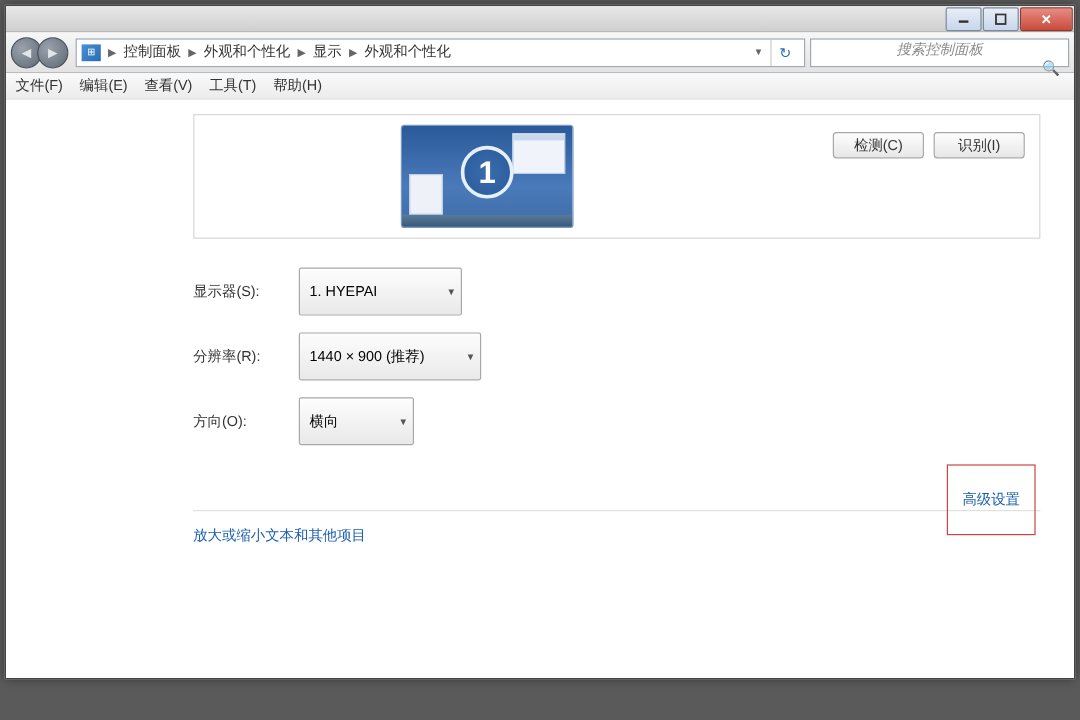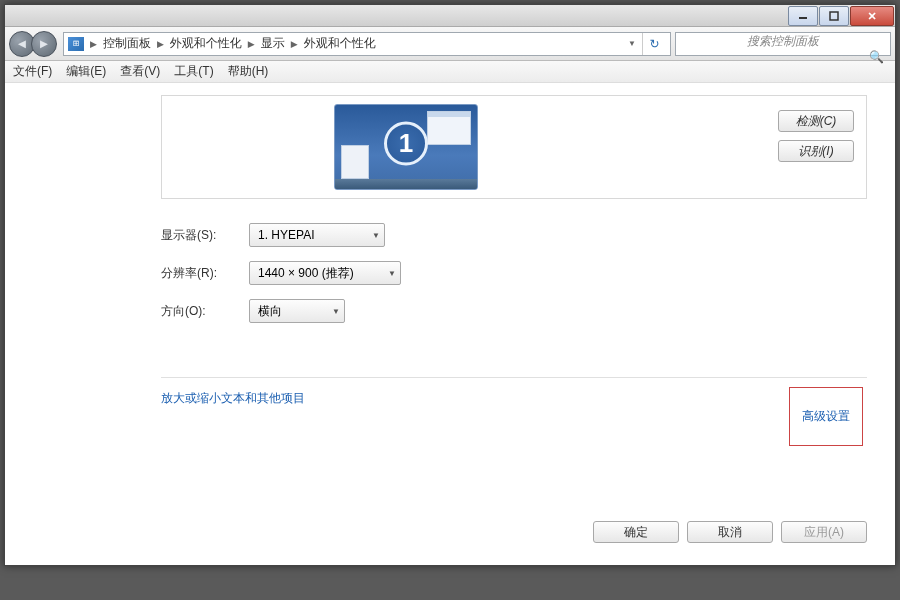--- a/index.html
+++ b/index.html
@@ -92,32 +92,32 @@
   width: 44px; height: 44px; border-radius: 50%; border: 3px solid #e6f0fb;
   display: flex; align-items: center; justify-content: center;
   color: #fff; font-size: 26px; font-weight: 600;
   background: radial-gradient(circle,#3a6cad,#2a5a9a);
 }
 .mon-win1 { position: absolute; top: 6px; right: 6px; width: 44px; height: 34px; background: #f0f4fa; border: 1px solid #c0d0e4; }
 .mon-win1::before { content:""; position:absolute; top:0; left:0; right:0; height:5px; background:#c8d8ec; }
 .mon-taskbar { position: absolute; bottom: 0; left: 0; right: 0; height: 10px; background: linear-gradient(to bottom,#5a7a9a,#3a5a7a); }
 .mon-win2 { position: absolute; bottom: 10px; left: 6px; width: 28px; height: 34px; background: #eef2f8; border: 1px solid #c0d0e4; }
 
-.side-btns { position: absolute; right: 12px; top: 14px; display: flex; flex-direction: column; gap: 8px; font-style: italic; }
+.side-btns { position: absolute; right: 12px; top: 14px; display: flex; flex-direction: row; gap: 8px; }
 .btn {
   min-width: 76px; height: 22px; font-size: 12px; background: linear-gradient(to bottom,#fdfdfd,#e7e7e7);
   border: 1px solid #a8a8a8; border-radius: 3px; display: flex; align-items: center; justify-content: center;
   color: #333; padding: 0 10px;
 }
 
 .form { margin-top: 24px; font-size: 12px; }
 .row { display: flex; align-items: center; margin-bottom: 14px; }
 .lbl { width: 88px; color: #333; }
 .select {
-  height: 24px; background: linear-gradient(to bottom,#fdfdfd,#e9e9e9);
+  height: 40px; background: linear-gradient(to bottom,#fdfdfd,#e9e9e9);
   border: 1px solid #a8a8a8; border-radius: 2px; display: flex; align-items: center;
   padding: 0 4px 0 8px; font-size: 12px; gap: 8px;
 }
 .select .caret { font-size: 8px; color: #555; margin-left: auto; }
 .sel-display { width: 136px; }
 .sel-res { width: 152px; }
 .sel-orient { width: 96px; }
 
 .adv-link {
   position: absolute; right: 32px; top: 304px;
@@ -223,20 +223,15 @@
           <span class="caret">▼</span>
         </div>
       </div>
     </div>
 
     <a class="adv-link">高级设置</a>
 
     <div class="divider"></div>
     <a class="link">放大或缩小文本和其他项目</a>
 
-    <div class="footer">
-      <div class="btn">确定</div>
-      <div class="btn">取消</div>
-      <div class="btn disabled">应用(A)</div>
-    </div>
   </div>
 
 </div>
 
 </body></html>

